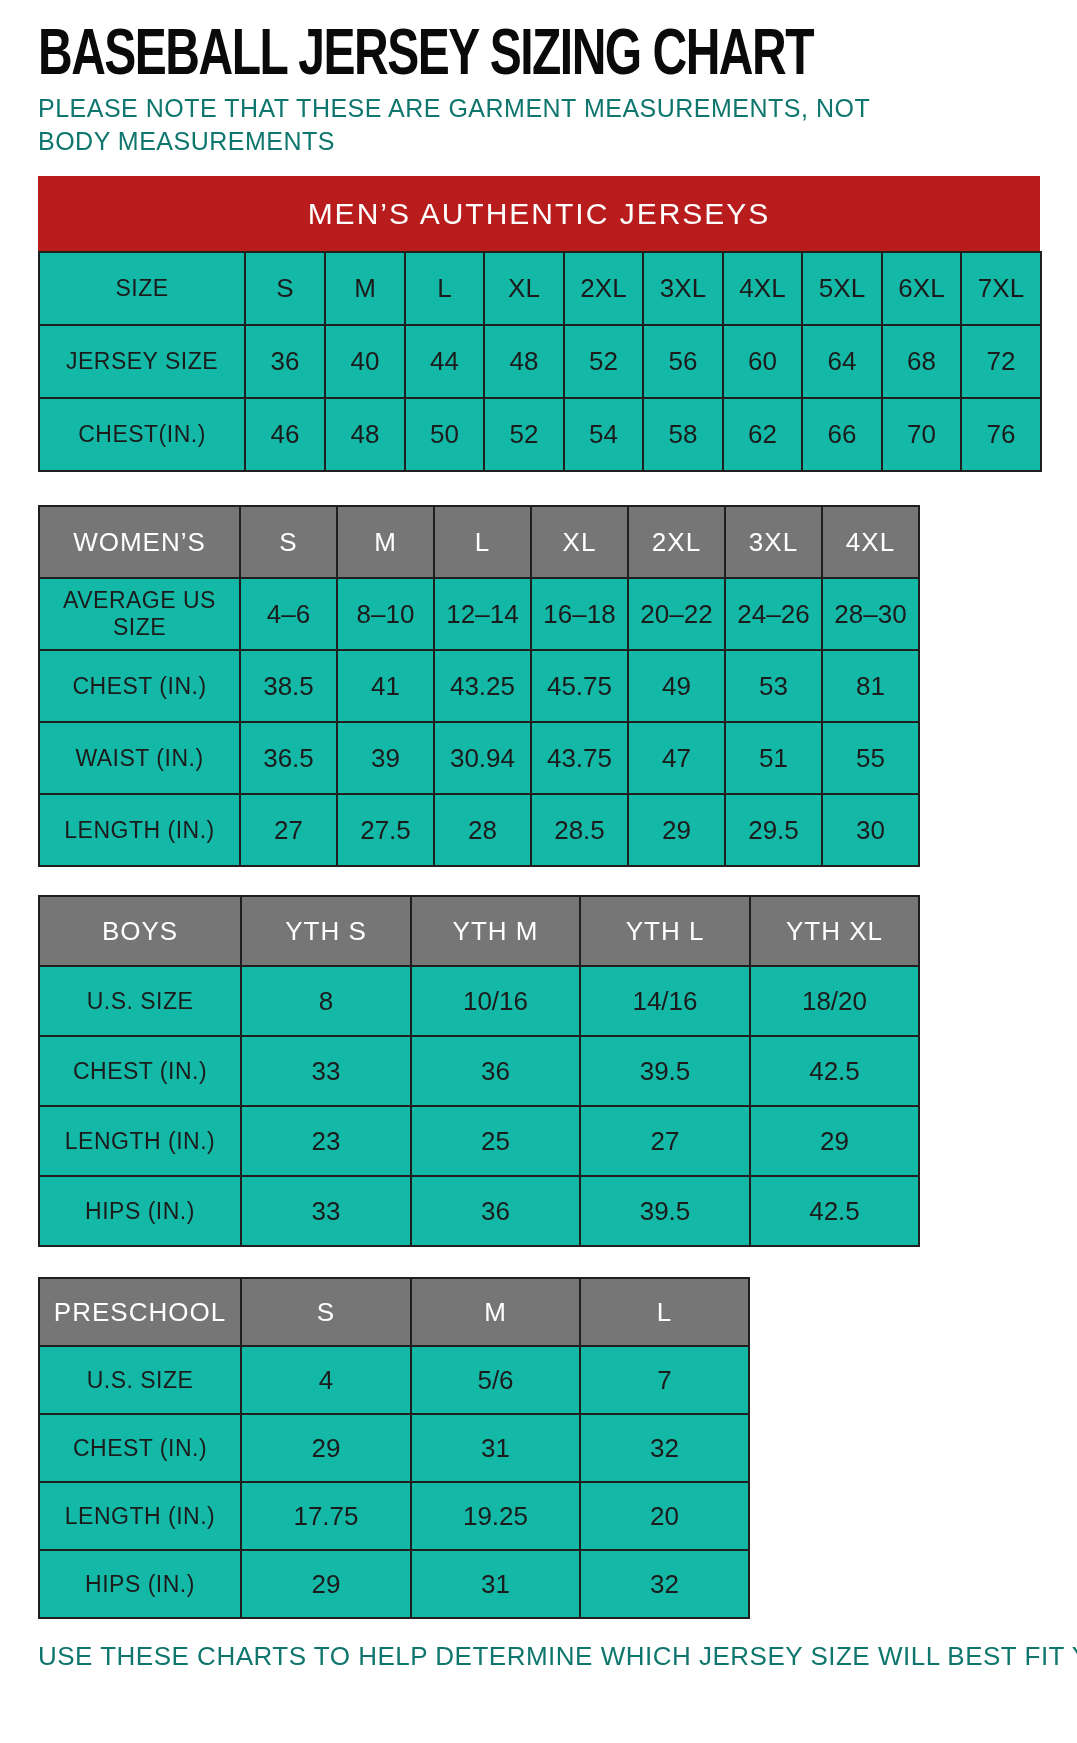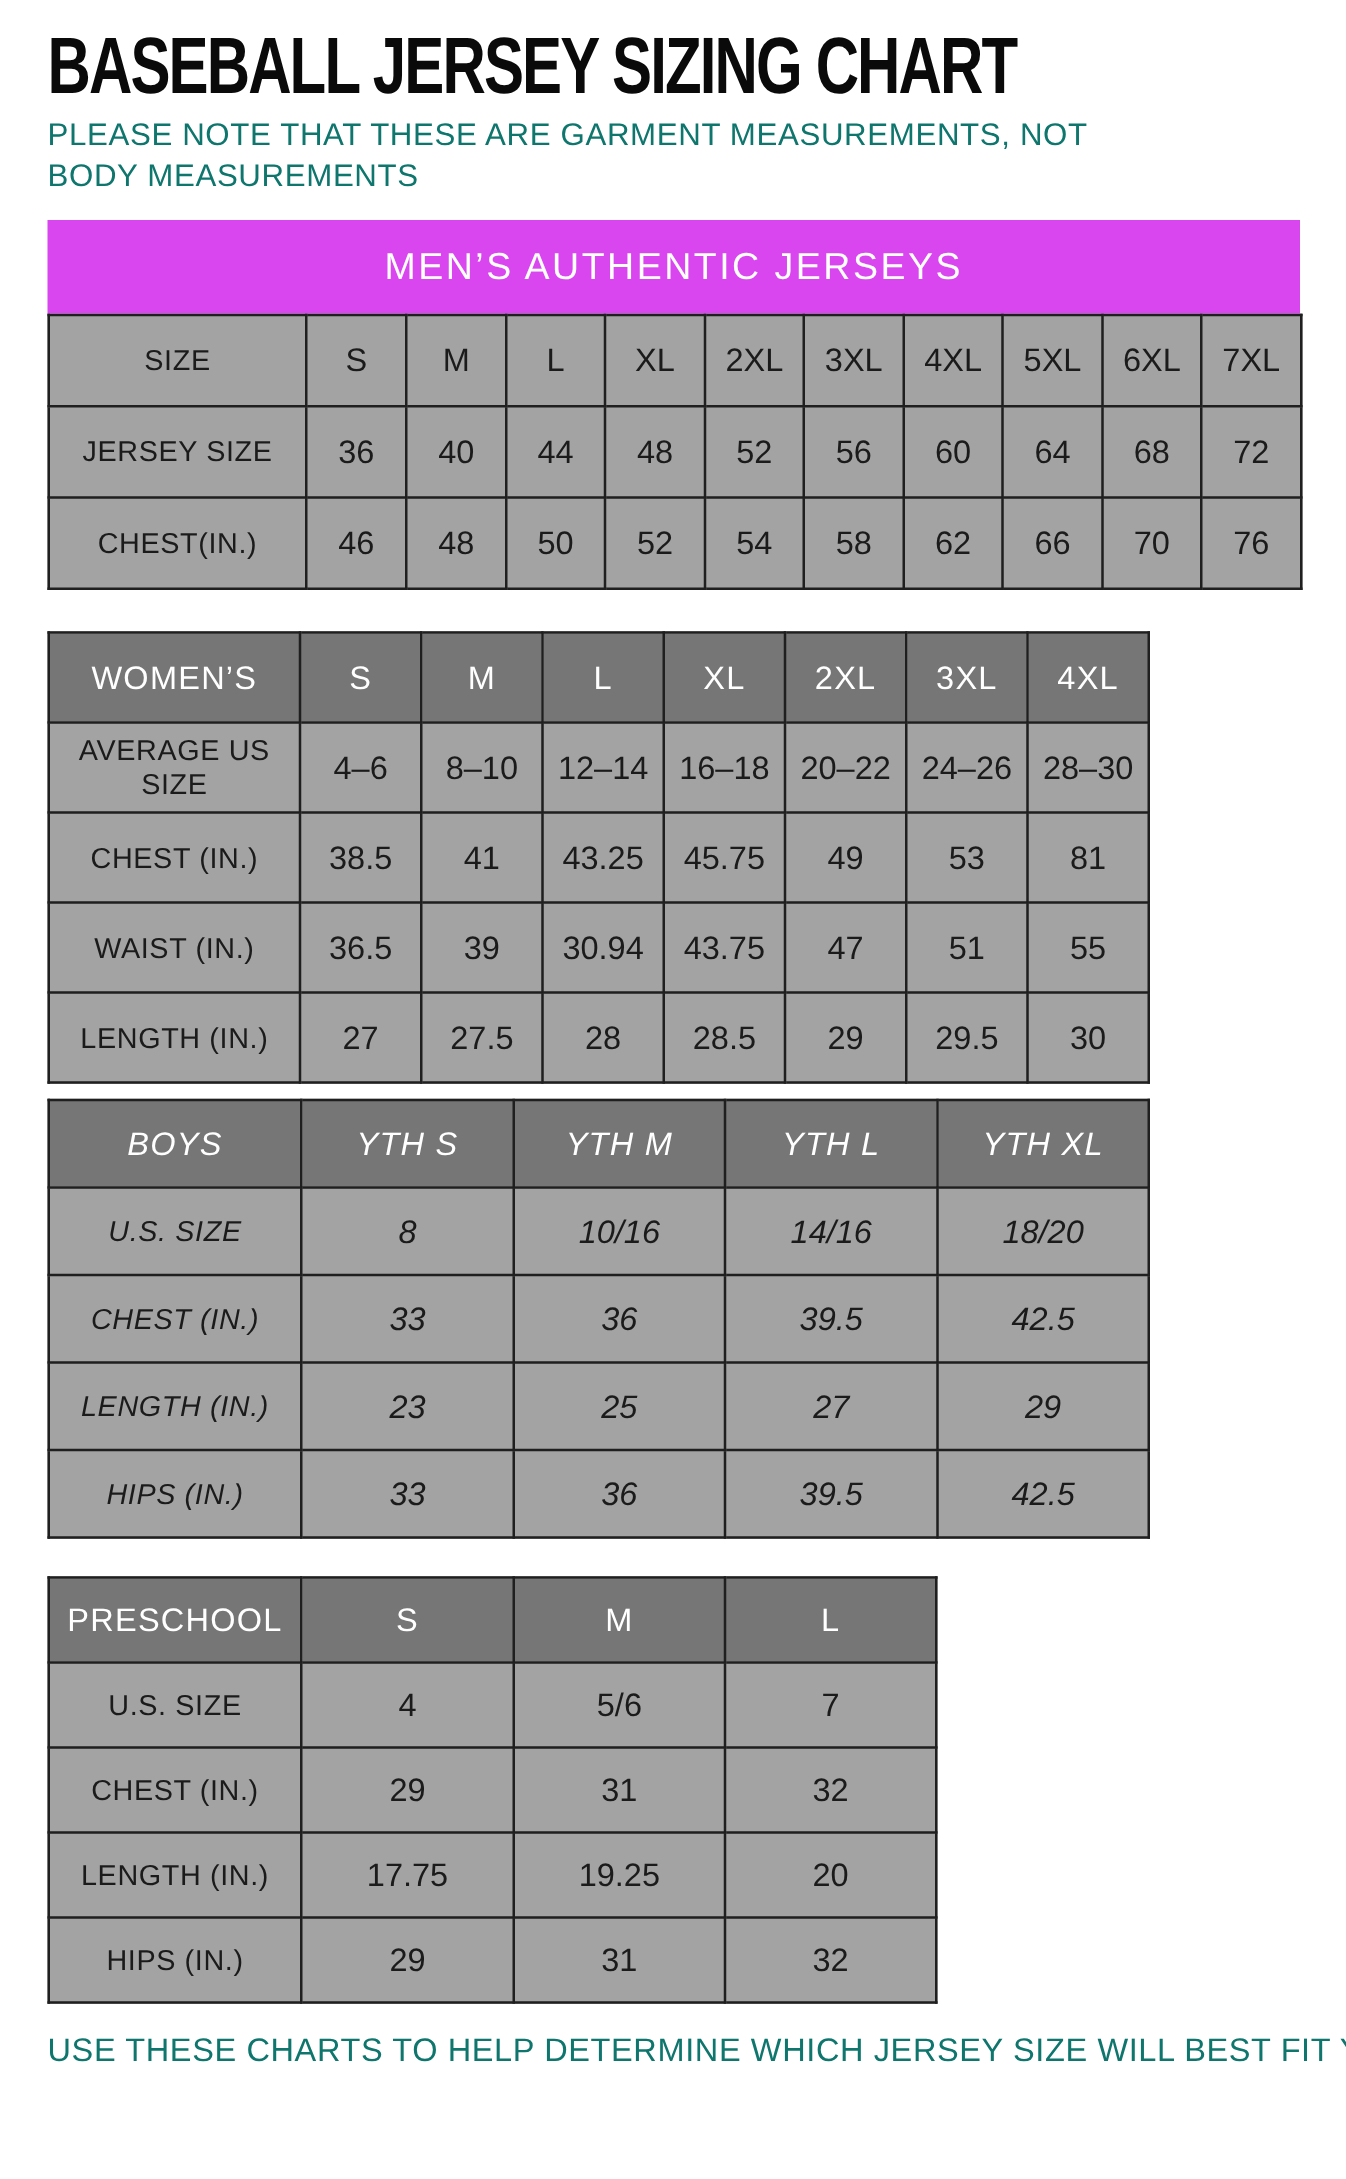--- a/index.html
+++ b/index.html
@@ -12,39 +12,39 @@
     color:#0a0a0a;margin:0;
   }
   .note{
     margin-top:8px;max-width:900px;
     font-size:25px;line-height:33px;letter-spacing:0.5px;
   }
   .red{color:#0f766e;}
 
   .banner{
     width:1002px;height:75px;margin-top:18px;
-    background:#d946ef;color:#ffffff;
+    background:#b91c1c;color:#ffffff;
     display:flex;align-items:center;justify-content:center;
     font-size:30px;letter-spacing:2px;
   }
 
-  table{border-collapse:collapse;table-layout:fixed;background:#a3a3a3;}
+  table{border-collapse:collapse;table-layout:fixed;background:#14b8a6;}
   td{
     border:2px solid #1f1f1f;text-align:center;vertical-align:middle;
     font-size:26px;padding:0 4px;overflow:hidden;
   }
   td.label{font-size:23px;line-height:27px;letter-spacing:0.5px;}
   tr.hdr td{background:#767676;color:#ffffff;font-size:26px;letter-spacing:1px;}
 
   .t-mens{width:1002px;}
   .t-mens td{height:71px;}
   .t-womens{width:880px;margin-top:33px;}
   .t-womens td{height:70px;}
   .t-womens tr.hdr td{height:70px;}
-  .t-boys{width:880px;margin-top:12px;font-style:italic;}
+  .t-boys{width:880px;margin-top:28px;}
   .t-boys td{height:68px;}
   .t-preschool{width:710px;margin-top:30px;}
   .t-preschool td{height:66px;}
 
   .footer{
     margin-top:22px;font-size:26px;letter-spacing:0.5px;white-space:nowrap;
   }
 </style>
 </head>
 <body>

